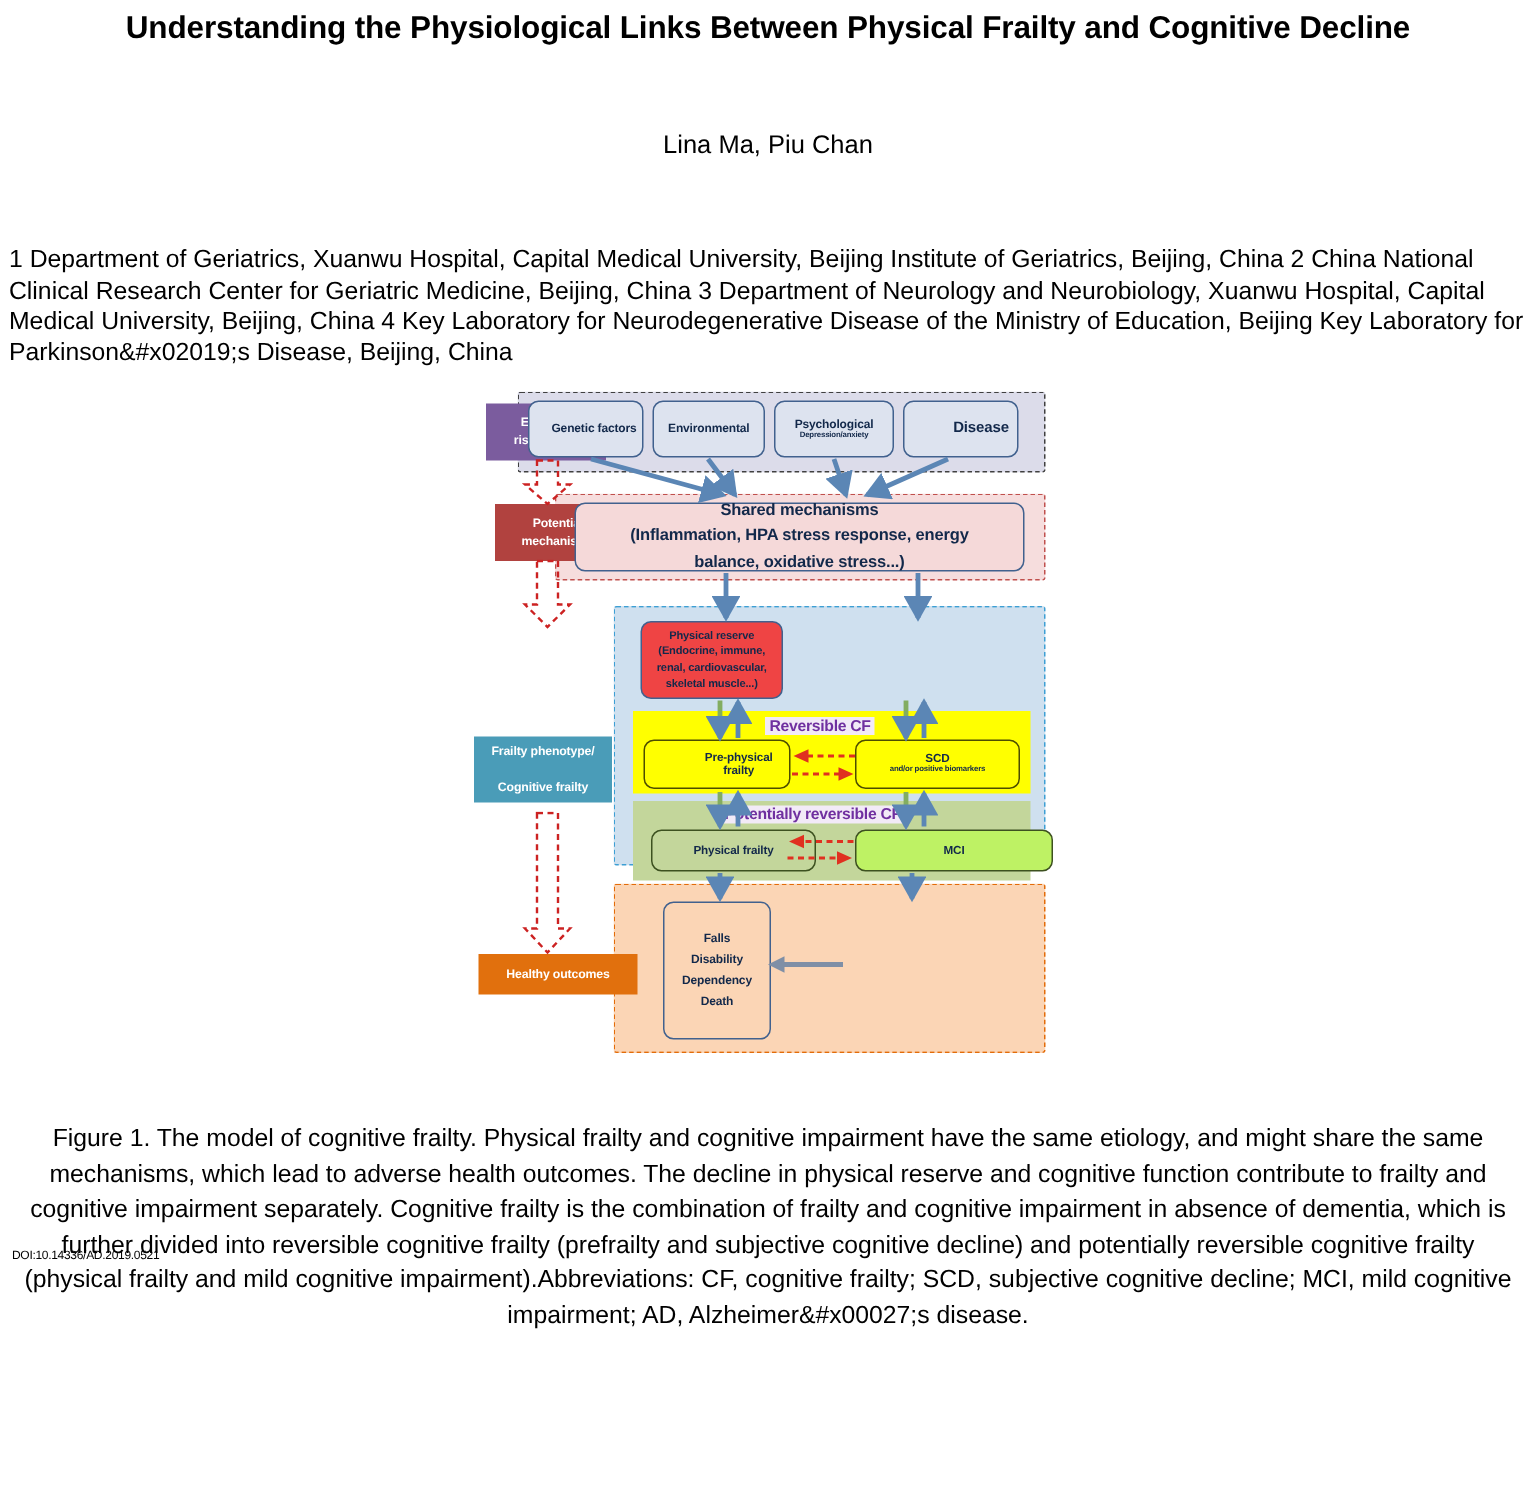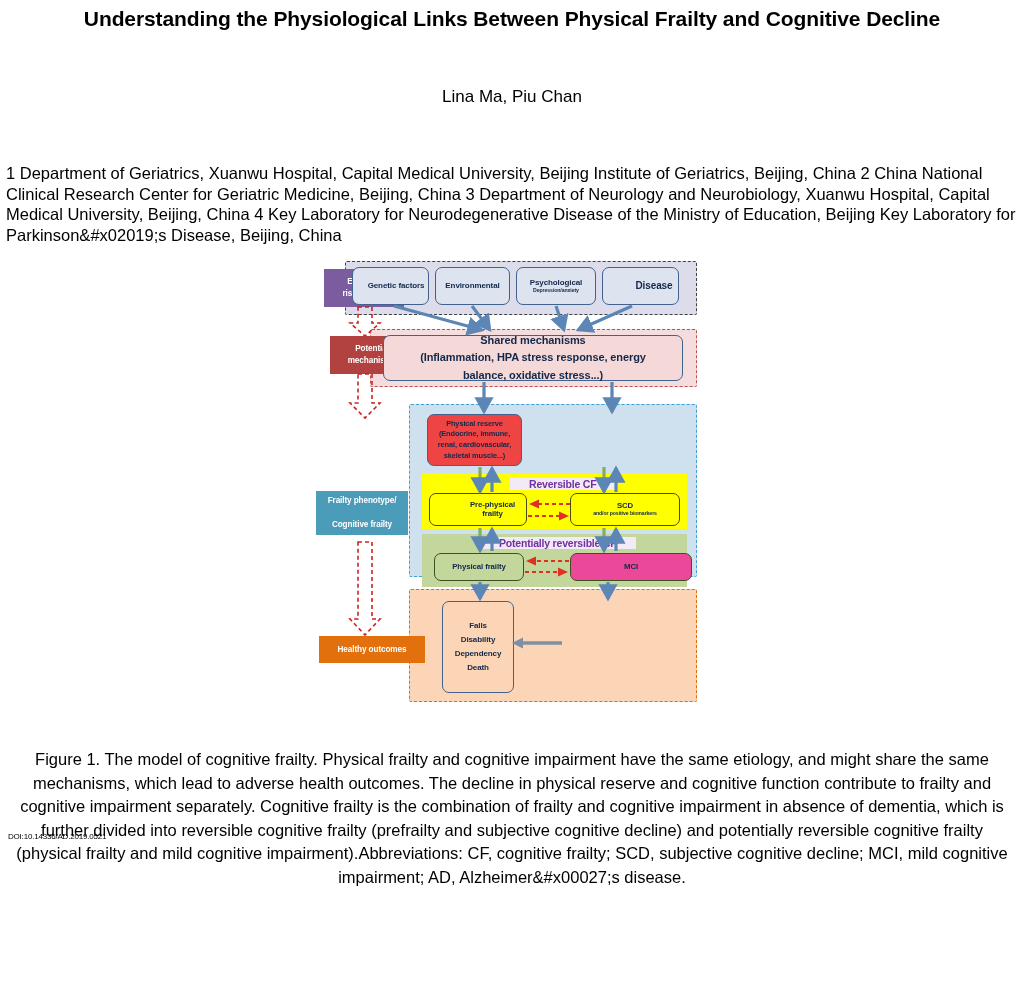--- a/index.html
+++ b/index.html
@@ -109,21 +109,21 @@
   }
   .node-sub { font-size: 5.2px; font-weight: bold; display: block; margin-top: 1px; }
 
   
   .band-title {
     position: absolute;
     color: #7030a0;
     font-weight: bold;
     letter-spacing: -0.2px;
     background: #f2eaf7;
-    padding: 0 19px;
+    padding: 0 3px;
   }
 
   
   .svg-layer { position: absolute; left: 0; top: 0; width: 400px; height: 460px; overflow: visible; }
 
   
   .block-arrow { position: absolute; }
 
   
   .red-pair { position: absolute; }
@@ -261,25 +261,25 @@
       <polygon points="3,6 13,1.5 13,10.5" fill="#e03020"></polygon>
       <line x1="2" y1="18" x2="34" y2="18" stroke="#e03020" stroke-width="2.1" stroke-dasharray="4,3"></line>
       <polygon points="43,18 33,13.5 33,22.5" fill="#e03020"></polygon>
     </svg>
   </div>
 
   <div class="fig-abs" style="left:110px;top:278px;width:265px;height:53px;background:#c3d69b;"></div>
 
   <span class="band-title" style="left:168px;top:281px;font-size:10.5px;">Potentially reversible CF</span>
 
-  <div class="fig-abs node" style="left:122px;top:297px;width:90px;height:28px;font-size:7.8px;background:#c3d69b;border-color:#3d5120;">
+  <div class="fig-abs node" style="left:122px;top:297px;width:110px;height:28px;font-size:7.8px;background:#c3d69b;border-color:#3d5120;">
     <span>Physical frailty</span>
   </div>
 
-  <div class="fig-abs node" style="left:258px;top:297px;width:122px;height:28px;font-size:7.8px;background:#ec4899;border-color:#3d5120;">
+  <div class="fig-abs node" style="left:258px;top:297px;width:132px;height:28px;font-size:7.8px;background:#bef264;border-color:#3d5120;">
     <span>MCI</span>
   </div>
 
   <div class="red-pair" style="left:211px;top:300px;width:48px;height:22px;">
     <svg width="48" height="22" viewBox="0 0 48 22">
       <line x1="46" y1="5" x2="13" y2="5" stroke="#e03020" stroke-width="2.1" stroke-dasharray="4,3"></line>
       <polygon points="3,5 13,0.5 13,9.5" fill="#e03020"></polygon>
       <line x1="2" y1="16" x2="35" y2="16" stroke="#e03020" stroke-width="2.1" stroke-dasharray="4,3"></line>
       <polygon points="45,16 35,11.5 35,20.5" fill="#e03020"></polygon>
     </svg>

